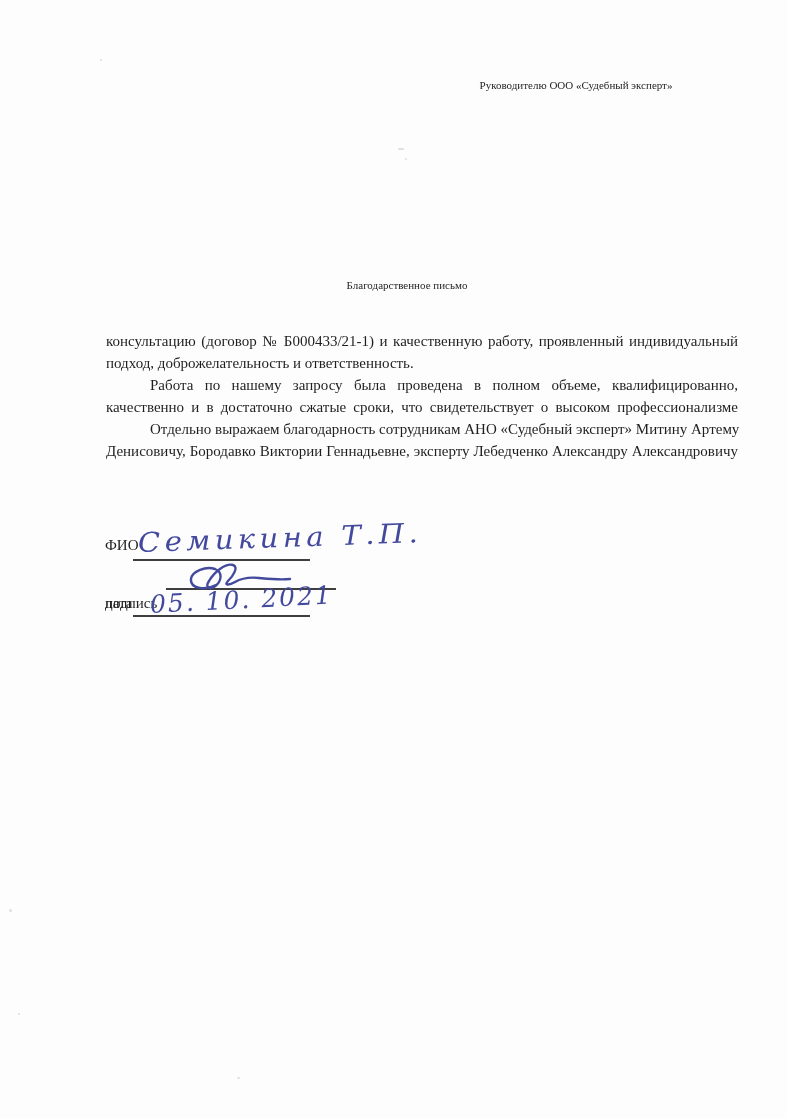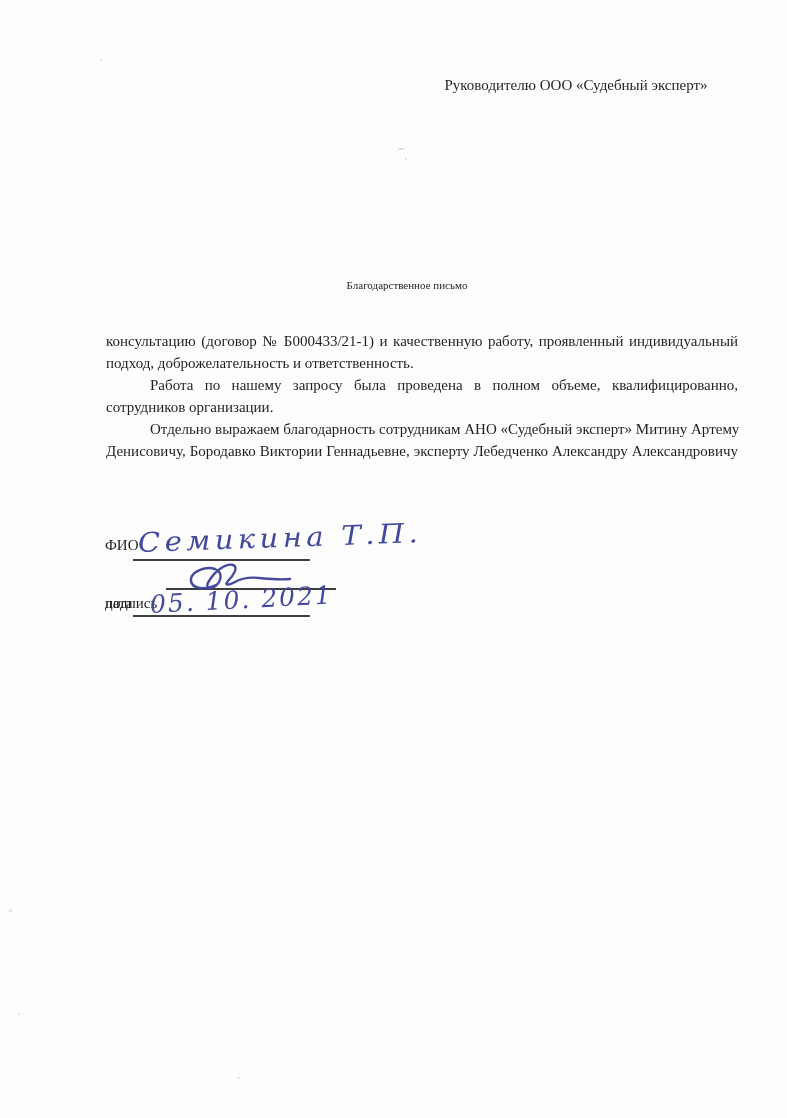--- a/index.html
+++ b/index.html
@@ -12,21 +12,21 @@
     color: #1f1f1f;
     overflow: hidden;
   }
   
   .addressee {
     position: absolute;
     top: 78px;
     left: 402px;
     width: 348px;
     text-align: center;
-    font-size: 15px;
+    font-size: 11px;
     line-height: 15px;
   }
   .addressee .line2 { margin-top: 19px; }
 
   
   .letter-title {
     position: absolute;
     top: 279px;
     left: 407px;
     transform: translateX(-50%);
@@ -110,21 +110,21 @@
   <div class="addressee">
     <div class="line1">Руководителю ООО «Судебный эксперт»</div>
   </div>
 
   <div class="letter-title">Благодарственное письмо</div>
 
   <div class="body-text">
     <div class="bline">консультацию (договор № Б000433/21-1) и качественную работу, проявленный индивидуальный</div>
     <div class="bline last">подход, доброжелательность и ответственность.</div>
     <div class="bline first">Работа по нашему запросу была проведена в полном объеме, квалифицированно,</div>
-    <div class="bline last">сотрудников организации.</div>
+    <div class="bline">качественно и в достаточно сжатые сроки, что свидетельствует о высоком профессионализме</div>
     <div class="bline first">Отдельно выражаем благодарность сотрудникам АНО «Судебный эксперт» Митину Артему</div>
     <div class="bline">Денисовичу, Бородавко Виктории Геннадьевне, эксперту Лебедченко Александру Александровичу</div>
   </div>
 
   <div class="sig-label" style="top:538px;text-align:right;">ФИО</div>
   <div class="sig-line" style="top:559px; left:133px; width:177px;"></div>
   <div class="hand hand-name">Семикина Т.П.</div>
 
   <div class="sig-label" style="top:596px;">подпись</div>
   <div class="sig-line" style="top:588px; left:166px; width:170px;"></div>

